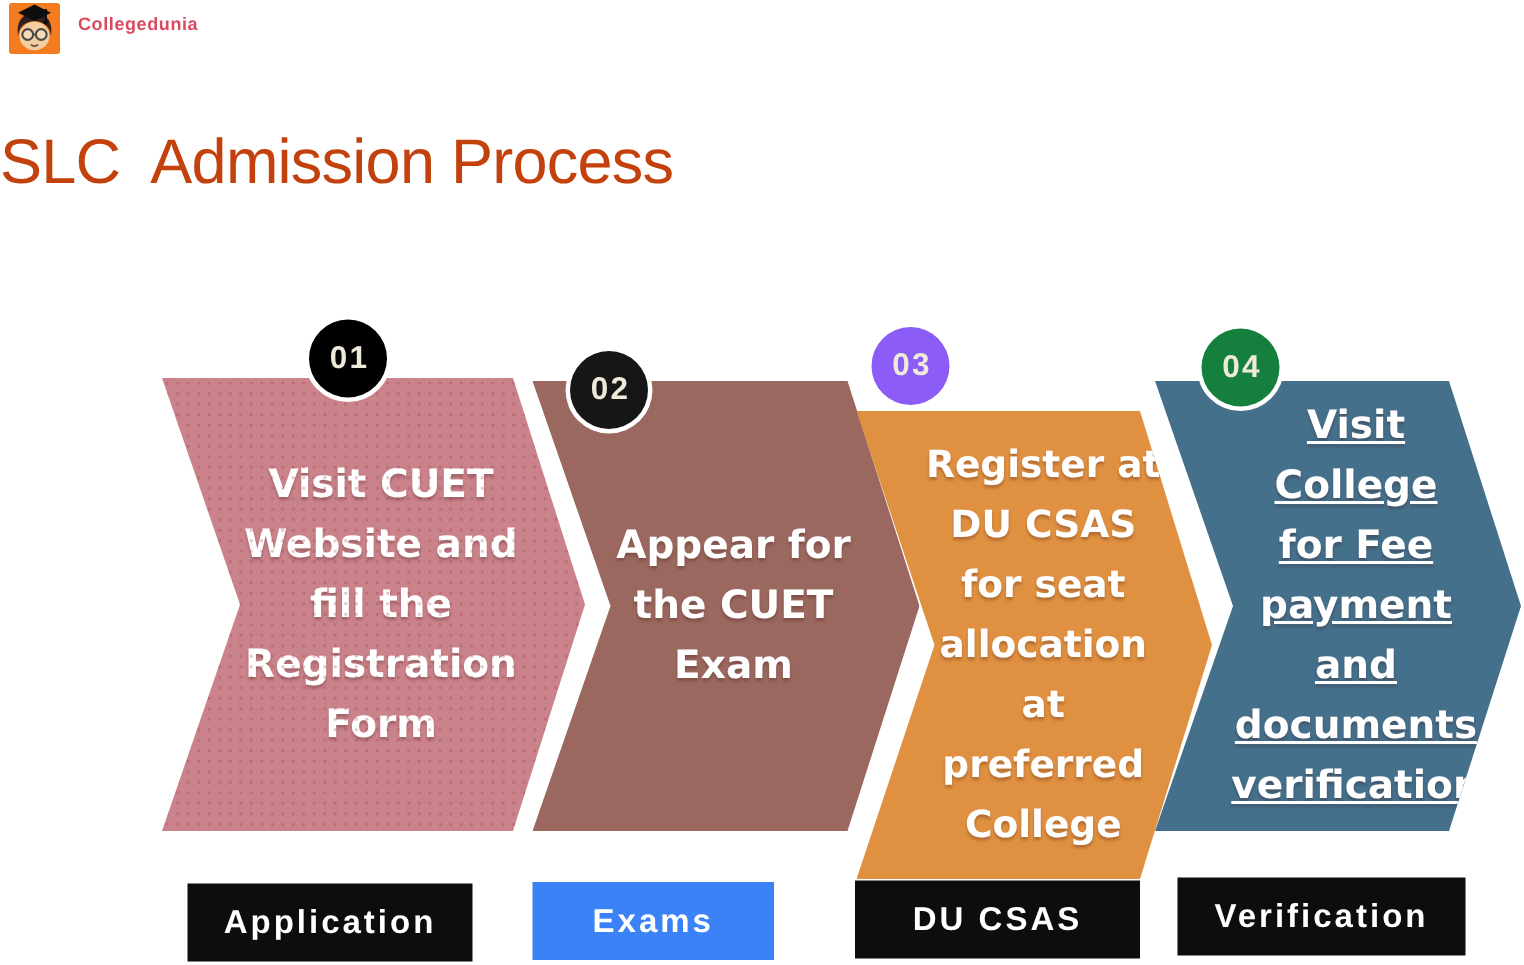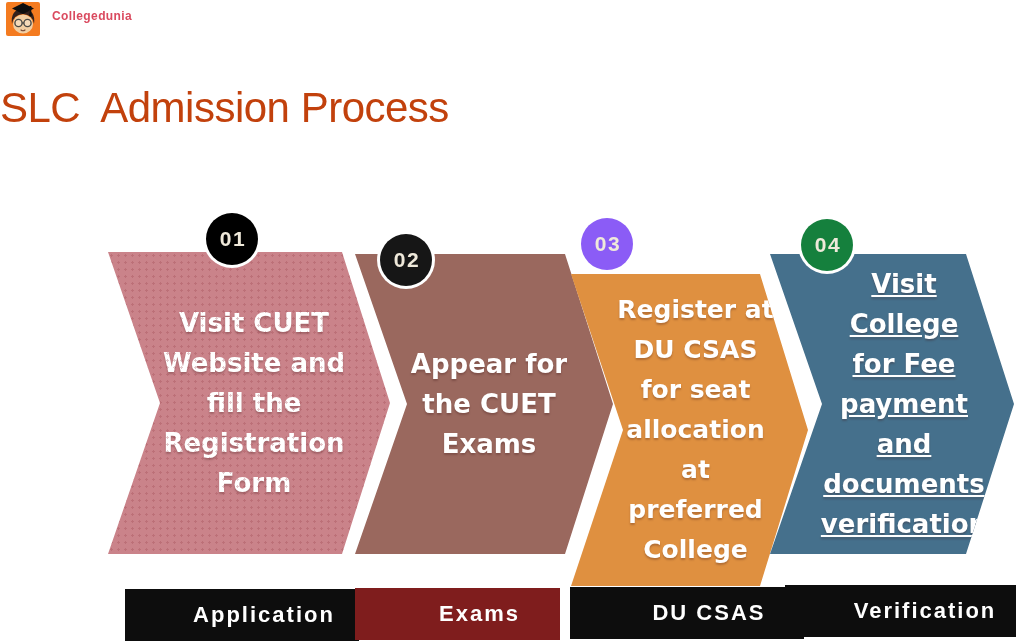--- a/index.html
+++ b/index.html
@@ -55,21 +55,20 @@
   }
   .badge span{
     color:#efe9da;font-size:21px;font-weight:700;letter-spacing:1.5px;
     transform:translateX(1px);
   }
   
   .tagbox{
     position:absolute;height:52px;background:#0d0d0d;
     display:flex;align-items:center;justify-content:center;
     z-index:2;
-    padding-left:44px;
   }
   .tagbox span{
     color:#ffffff;font-size:22px;font-weight:700;letter-spacing:2px;
   }
 </style>
 </head>
 <body>
 
 <div class="brand">
   <div class="brand-logo">
@@ -94,21 +93,21 @@
 <div class="chev dotted" style="left: 108px; top: 252px; width: 282px; height: 302px; background: rgb(202, 131, 138);">
   <div class="chev-text">Visit CUET
 Website and
 fill the
 Registration
 Form</div>
 </div>
 <div class="chev" style="left: 355px; top: 254px; width: 258px; height: 300px; background: rgb(154, 104, 94);">
   <div class="chev-text">Appear for
 the CUET
-Exams</div>
+Exam</div>
 </div>
 <div class="chev" style="left: 571px; top: 248px; width: 237px; height: 312px; background: rgb(223, 144, 64); margin-top: 26px;">
   <div class="chev-text" style="line-height:40px;font-size:25px;padding:0 34px 0 46px;">Register at
 DU CSAS
 for seat
 allocation
 at
 preferred
 College</div>
 </div>
@@ -130,21 +129,21 @@
 <div class="badge" style="left: 581px; top: 218px; background: #8b5cf6;">
   <span>03</span>
 </div>
 <div class="badge" style="left: 801px; top: 219px; background: #15803d;">
   <span>04</span>
 </div>
 
 <div class="tagbox" style="left: 125px; top: 589px; width: 190px; background: rgb(13, 13, 13);">
   <span>Application</span>
 </div>
-<div class="tagbox" style="left: 355px; top: 588px; width: 161px; background: #7f1d1d;">
+<div class="tagbox" style="left: 355px; top: 588px; width: 161px; background: #3b82f6;">
   <span>Exams</span>
 </div>
 <div class="tagbox" style="left: 570px; top: 587px; width: 190px; background: rgb(13, 13, 13);">
   <span>DU CSAS</span>
 </div>
 <div class="tagbox" style="left: 785px; top: 585px; width: 192px; background: rgb(13, 13, 13);">
   <span>Verification</span>
 </div>
 
 </body></html>

